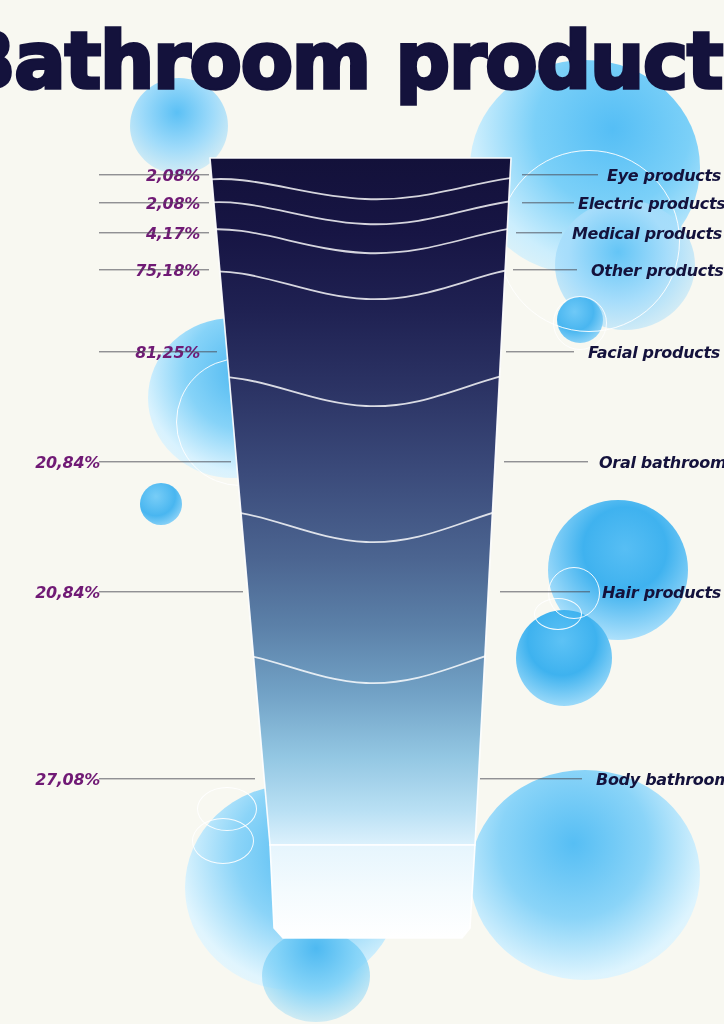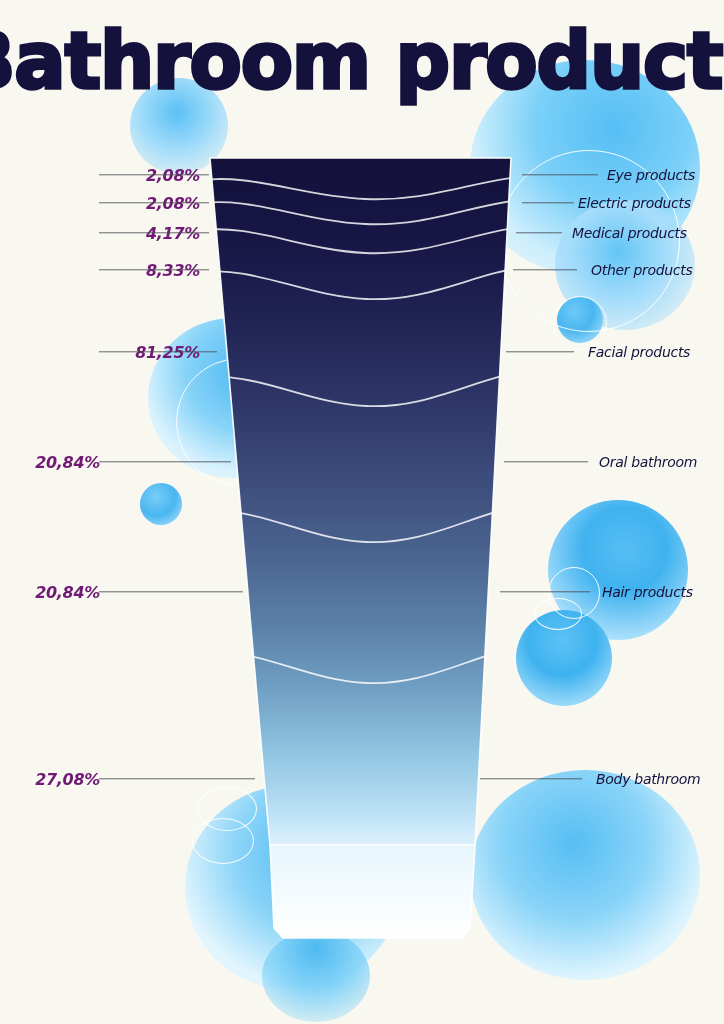--- a/index.html
+++ b/index.html
@@ -87,23 +87,23 @@
     font-size:16px;
     color:#701a75;
     white-space:nowrap;
     letter-spacing:-0.3px;
   }
   .name {
     position:absolute;
     left:0;
     transform:translateY(-50%);
     font-family:"DejaVu Sans", sans-serif;
-    font-weight:normal;
+    font-weight:bold;
     font-style:italic;
-    font-size:14px;
+    font-size:16px;
     color:#14123C;
     white-space:nowrap;
     letter-spacing:-0.3px;
   }
   .lead {
     position:absolute;
     height:1.4px;
     background:#4a4a55;
     transform:translateY(-50%);
     opacity:0.85;
@@ -225,21 +225,21 @@
     </div>
 
     <div class="row" style="top:233px; left:0; width:724px;">
       <div class="pct" style="right:524px;">4,17%</div>
       <div class="lead" style="left:99px; width:110px;"></div>
       <div class="lead" style="left:516px; width:46px;"></div>
       <div class="name" style="left:572px;">Medical products</div>
     </div>
 
     <div class="row" style="top:270px; left:0; width:724px;">
-      <div class="pct" style="right:524px;">8,33%</div>
+      <div class="pct" style="right:524px;">75,18%</div>
       <div class="lead" style="left:99px; width:110px;"></div>
       <div class="lead" style="left:513px; width:64px;"></div>
       <div class="name" style="left:591px;">Other products</div>
     </div>
 
     <div class="row" style="top:352px; left:0; width:724px;">
       <div class="pct" style="right:524px;">81,25%</div>
       <div class="lead" style="left:99px; width:118px;"></div>
       <div class="lead" style="left:506px; width:68px;"></div>
       <div class="name" style="left:588px;">Facial products</div>

